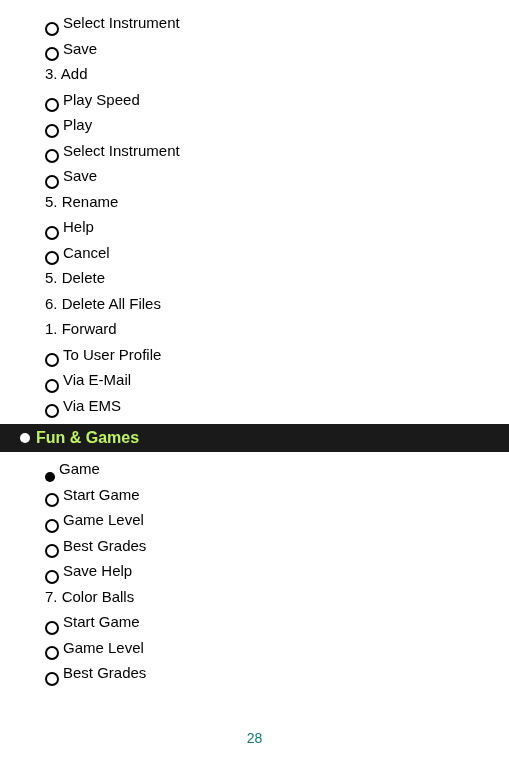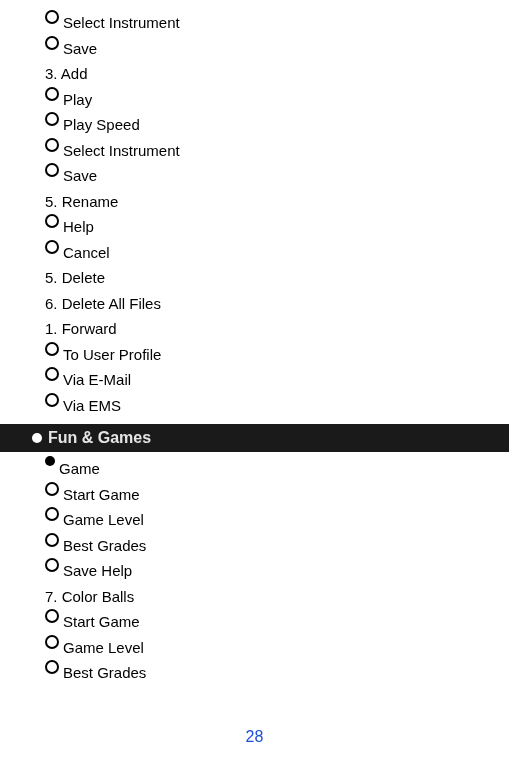--- a/index.html
+++ b/index.html
@@ -20,21 +20,21 @@
       width: 509px;
       height: 758px;
       position: relative;
       padding: 10px 0 0 0;
     }
     .content-list {
       padding: 0 0 0 45px;
     }
     .list-item {
       display: flex;
-      align-items: flex-start;
+      align-items: flex-end;
       line-height: 1.7;
       font-size: 15px;
     }
     .list-item .circle-icon {
       display: inline-block;
       width: 14px;
       height: 14px;
       border: 2px solid #000;
       border-radius: 50%;
       margin-right: 4px;
@@ -44,69 +44,69 @@
       display: inline-block;
       width: 10px;
       height: 10px;
       background: #000;
       border-radius: 50%;
       margin-right: 4px;
       flex-shrink: 0;
     }
     .section-header {
       background: #1a1a1a;
-      color: #e5e5e5;
+      color: #bef264;
       font-size: 16px;
       font-weight: bold;
-      padding: 5px 32px;
+      padding: 5px 20px;
       margin: 6px 0 4px 0;
       display: flex;
       align-items: center;
     }
     .section-header .dot-icon {
       display: inline-block;
       width: 10px;
       height: 10px;
       background: #ffffff;
       border-radius: 50%;
       margin-right: 6px;
       flex-shrink: 0;
     }
     .page-number {
       text-align: center;
       position: absolute;
       bottom: 12px;
       width: 100%;
-      font-size: 16px;
-      color: #1d4ed8;
+      font-size: 14px;
+      color: #0f766e;
     }
   </style>
 </head>
 <body>
 
 <div class="page-container">
   <div class="content-list" id="top-list">
       <div class="list-item">
         <span class="circle-icon"></span>
         <span>Select Instrument</span>
       </div>
       <div class="list-item">
         <span class="circle-icon"></span>
         <span>Save</span>
       </div>
       <div class="list-item">
         <span>3. Add</span>
       </div>
       <div class="list-item">
         <span class="circle-icon"></span>
-        <span>Play</span>
+        <span>Play Speed</span>
       </div>
       <div class="list-item">
         <span class="circle-icon"></span>
-        <span>Play Speed</span>
+        <span>Play</span>
       </div>
       <div class="list-item">
         <span class="circle-icon"></span>
         <span>Select Instrument</span>
       </div>
       <div class="list-item">
         <span class="circle-icon"></span>
         <span>Save</span>
       </div>
       <div class="list-item">

